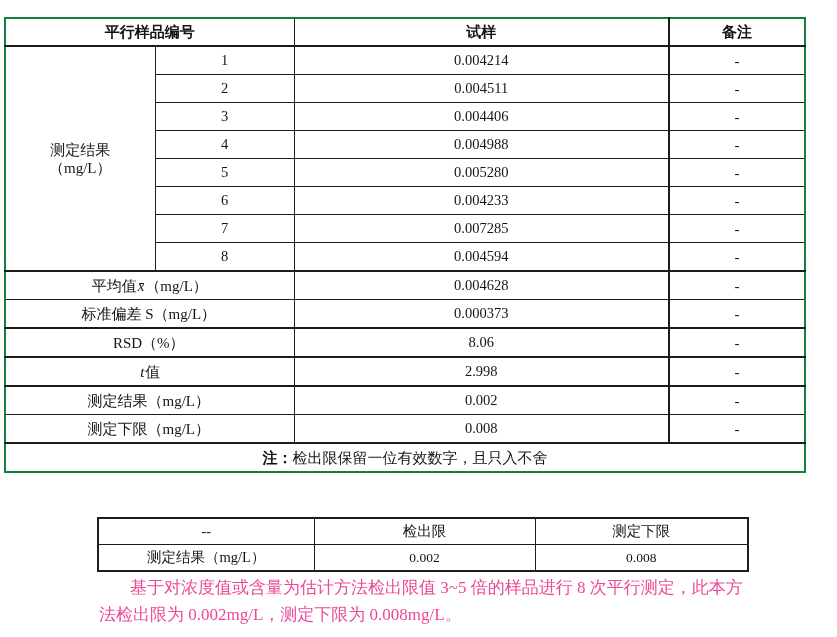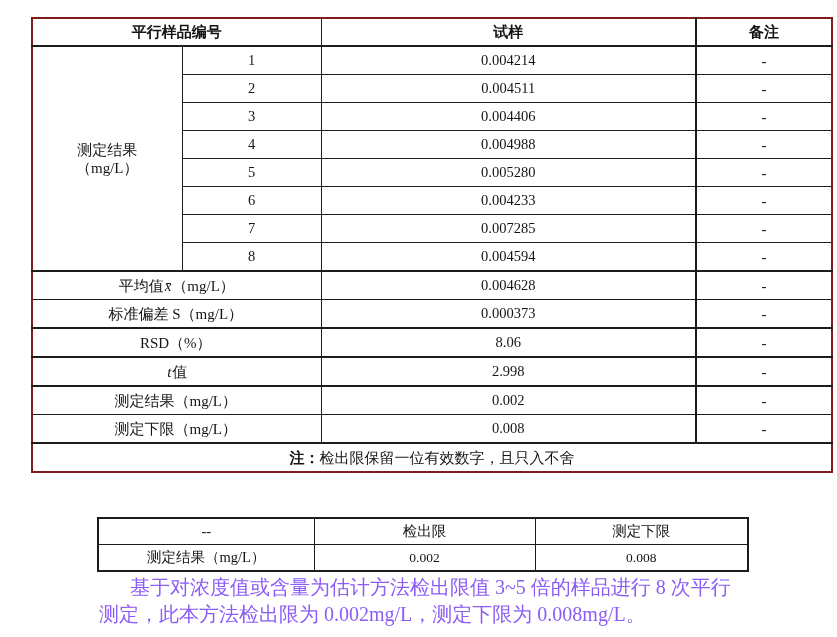--- a/index.html
+++ b/index.html
@@ -12,26 +12,26 @@
     width: 837px;
     height: 637px;
     font-family: "Liberation Serif", "DejaVu Serif", serif;
     color: #141414;
     overflow: hidden;
   }
 
   
   .main-table {
     position: absolute;
-    left: 31px;
+    left: 4px;
     top: 17px;
     width: 800px;
     border-collapse: collapse;
     table-layout: fixed;
-    border: 2px solid #7f1d1d;
+    border: 2px solid #15803d;
     padding-left: 12px;
   }
   .main-table th,
   .main-table td {
     border: 1px solid #1c1c1c;
     height: 27px;
     padding: 0;
     text-align: center;
     vertical-align: middle;
     font-size: 15px;
@@ -87,24 +87,24 @@
   }
   .sum-table .num { font-size: 13.5px; }
 
   
   .footer-para {
     position: absolute;
     left: 99px;
     top: 574px;
     width: 650px;
     margin: 0;
-    font-size: 20px;
+    font-size: 17px;
     line-height: 27px;
     text-indent: 31px;
-    color: #8b5cf6;
+    color: #ec4899;
   }
 </style>
 </head>
 <body>
 
 <table class="main-table">
   <colgroup>
     <col style="width:150px">
     <col style="width:139px">
     <col style="width:375px">

